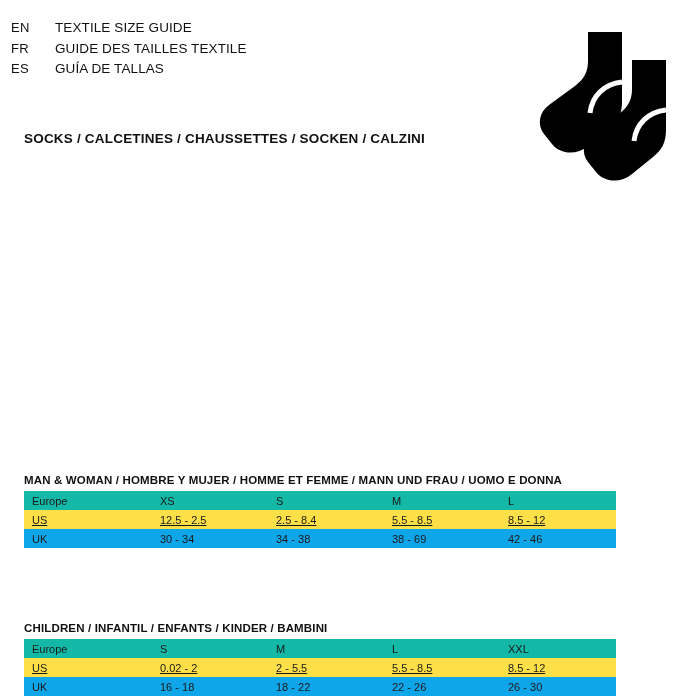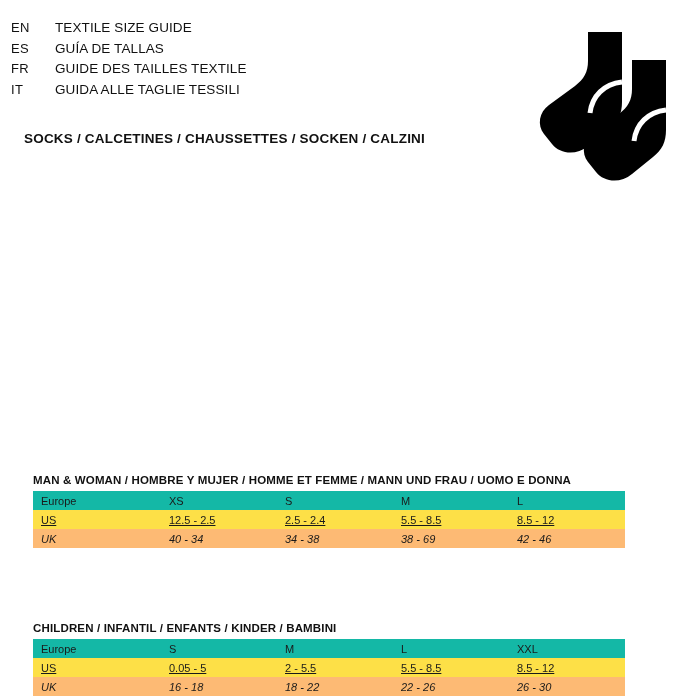--- a/index.html
+++ b/index.html
@@ -65,21 +65,21 @@
     position: absolute;
     left: 470px;
     top: 30px;
     width: 200px;
     height: 175px;
   }
 
   
   .table-section {
     position: absolute;
-    left: 33px;
+    left: 24px;
     width: 552px;
   }
   .section-adult { top: 474px; }
   .section-kids  { top: 622px; }
 
   .section-title {
     font-size: 11.5px;
     font-weight: bold;
     letter-spacing: 0.15px;
     color: #111111;
@@ -101,54 +101,50 @@
     font-weight: normal;
     color: #1a1a1a;
     vertical-align: middle;
     white-space: nowrap;
   }
   table.size-table th {
     font-weight: normal;
   }
   .row-head td, .row-head th { background: #14b8a6; }
   .row-light td { background: #fde047; text-decoration: underline; }
-  .row-mid td   { background: #fdba74; font-style: italic; }
+  .row-mid td   { background: #0ea5e9; }
 
   .col-label { width: 120px; }
   .col-v     { width: 108px; margin-top: 40px; }
 
   .hcell-label { color: #2b2b2b; }
 </style>
 </head>
 <body>
 
 <div class="page">
 
   <div class="lang-block">
 
     <div class="lang-row">
       <span class="lang-code">EN</span>
       <span class="lang-text">TEXTILE SIZE GUIDE</span>
     </div>
 
     <div class="lang-row">
+      <span class="lang-code">FR</span>
+      <span class="lang-text">GUIDE DES TAILLES TEXTILE</span>
+    </div>
+
+    <div class="lang-row">
       <span class="lang-code">ES</span>
       <span class="lang-text">GUÍA DE TALLAS</span>
     </div>
 
-    <div class="lang-row">
-      <span class="lang-code">FR</span>
-      <span class="lang-text">GUIDE DES TAILLES TEXTILE</span>
-    </div>
-
-
-    <div class="lang-row">
-      <span class="lang-code">IT</span>
-      <span class="lang-text">GUIDA ALLE TAGLIE TESSILI</span>
-    </div>
+
 
   </div>
 
   <div class="product-title">SOCKS / CALCETINES / CHAUSSETTES / SOCKEN / CALZINI</div>
 
   <div class="sock-art">
     <svg width="200" height="175" viewBox="0 0 200 175" xmlns="http://www.w3.org/2000/svg" aria-hidden="true">
 
       <g>
         <path d="M118 2 h34 v70 c0 12 -4 20 -13 27 l-21 17 c-12 10 -28 8 -36 -2 l-8 -10 c-7 -9 -5 -22 5 -29 l26 -19 c9 -7 13 -14 13 -25 z" fill="#000000"></path>
@@ -169,27 +165,27 @@
           <tr class="row-head">
         <th class="col-label hcell-label">Europe</th>
         <th class="col-v">XS</th>
         <th class="col-v">S</th>
         <th class="col-v">M</th>
         <th class="col-v">L</th>
       </tr>
       <tr class="row-light">
         <td class="col-label">US</td>
         <td class="col-v">12.5 - 2.5</td>
-        <td class="col-v">2.5 - 2.4</td>
+        <td class="col-v">2.5 - 8.4</td>
         <td class="col-v">5.5 - 8.5</td>
         <td class="col-v">8.5 - 12</td>
       </tr>
       <tr class="row-mid">
         <td class="col-label">UK</td>
-        <td class="col-v">40 - 34</td>
+        <td class="col-v">30 - 34</td>
         <td class="col-v">34 - 38</td>
         <td class="col-v">38 - 69</td>
         <td class="col-v">42 - 46</td>
       </tr>
     </tbody>
       </table>
   </div>
 
   <div class="table-section section-kids">
     <div class="section-title">CHILDREN / INFANTIL / ENFANTS / KINDER / BAMBINI</div>
@@ -197,21 +193,21 @@
       <tbody>
           <tr class="row-head">
         <th class="col-label hcell-label">Europe</th>
         <th class="col-v">S</th>
         <th class="col-v">M</th>
         <th class="col-v">L</th>
         <th class="col-v">XXL</th>
       </tr>
       <tr class="row-light">
         <td class="col-label">US</td>
-        <td class="col-v">0.05 - 5</td>
+        <td class="col-v">0.02 - 2</td>
         <td class="col-v">2 - 5.5</td>
         <td class="col-v">5.5 - 8.5</td>
         <td class="col-v">8.5 - 12</td>
       </tr>
       <tr class="row-mid">
         <td class="col-label">UK</td>
         <td class="col-v">16 - 18</td>
         <td class="col-v">18 - 22</td>
         <td class="col-v">22 - 26</td>
         <td class="col-v">26 - 30</td>

